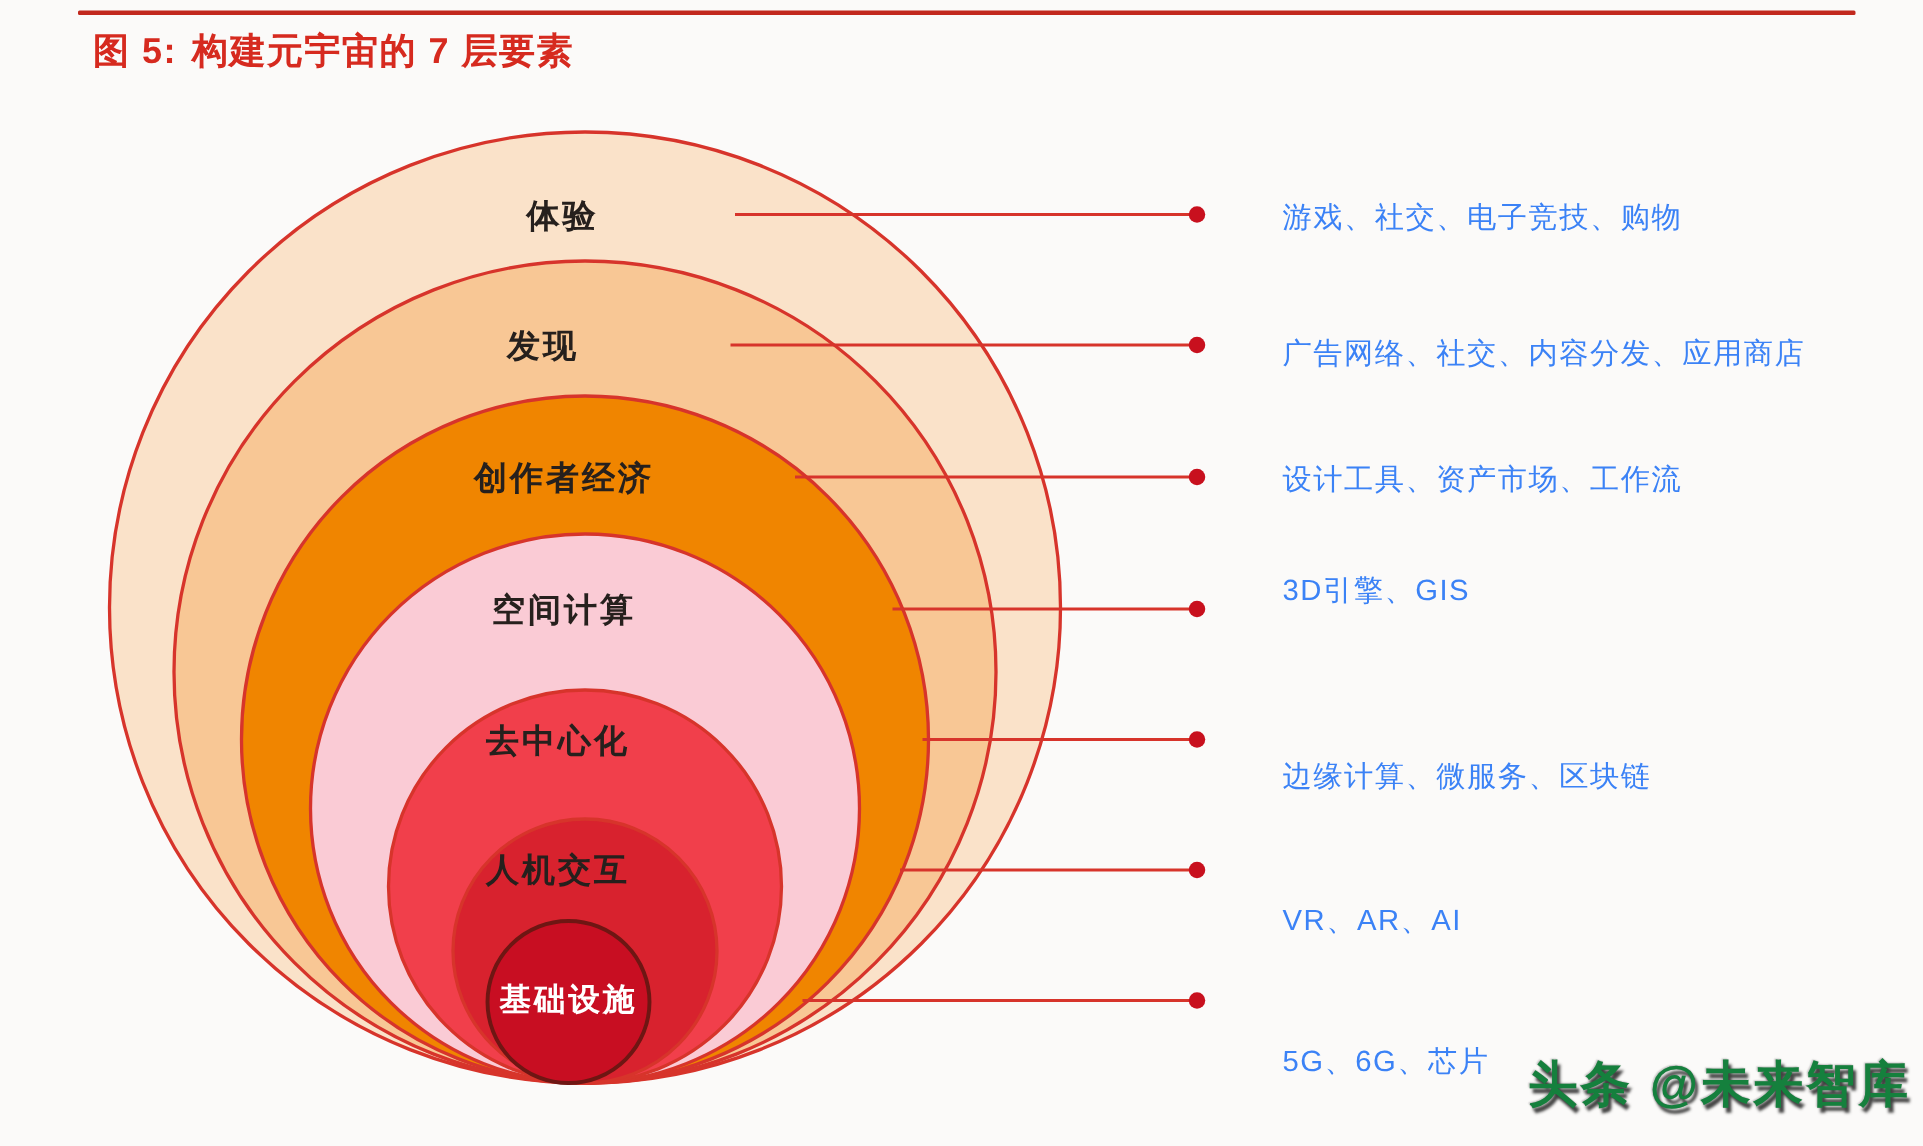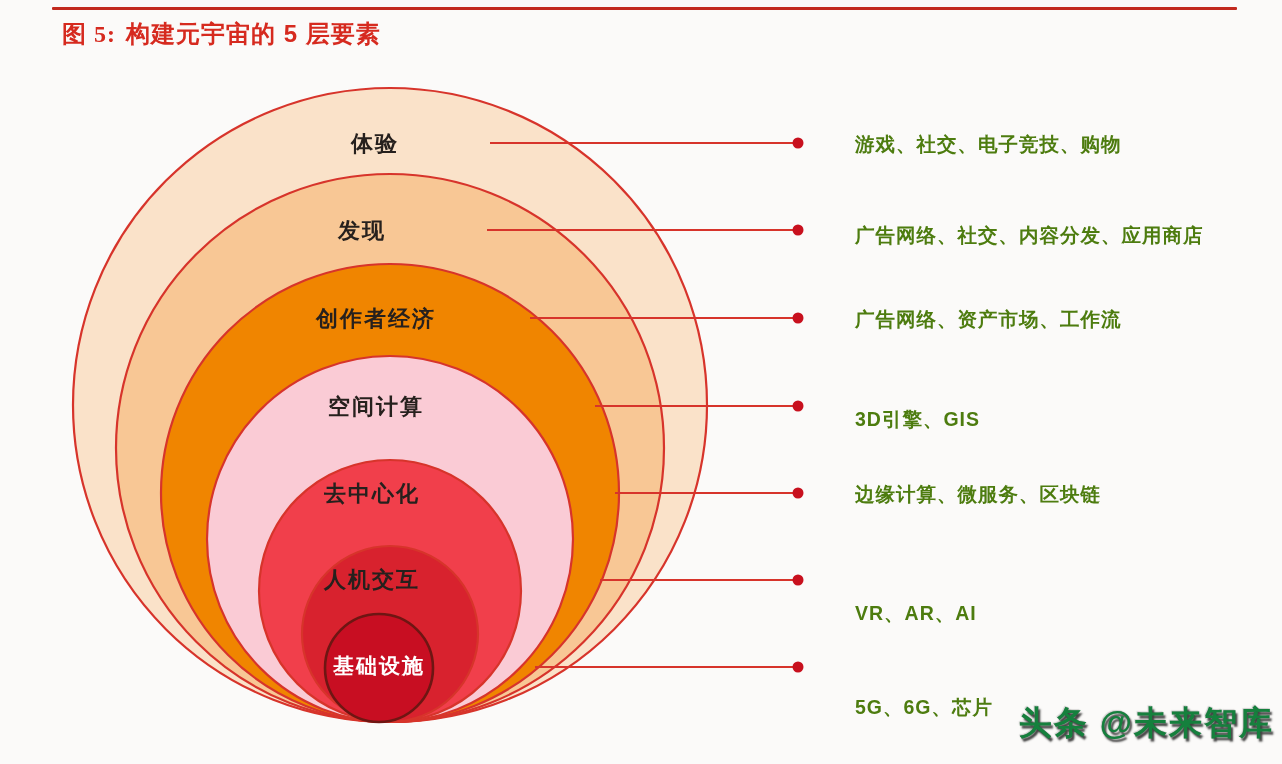--- a/index.html
+++ b/index.html
@@ -10,51 +10,51 @@
   }
   .top-rule{
     position:absolute;left:52px;top:7px;width:1185px;height:3px;
     background:#c2291e;border-radius:1px;
   }
   .fig-title{
     position:absolute;left:62px;top:18px;
     font-size:24px;font-weight:bold;color:#d62a1f;
     letter-spacing:1px;white-space:nowrap;
   }
-  .fig-title .fig-label{margin-right:10px;font-family:Liberation Serif, serif;}
+  .fig-title .fig-label{margin-right:10px;}
   .diagram-svg{position:absolute;left:0;top:0;}
   .ring{stroke:#d7342b;stroke-width:2.2;}
   .ring-inner{stroke:#6e1613;stroke-width:2.6;}
   .conn{stroke:#d7342b;stroke-width:2;}
   .ring-label{
     font-family:"Liberation Sans","DejaVu Sans",sans-serif;
     font-size:22px;font-weight:bold;fill:#26201d;letter-spacing:2px;
   }
   .ring-label.light{fill:#ffffff;font-size:21px;}
   .side-item{
     position:absolute;left:855px;width:420px;height:26px;
-    font-size:19.5px;font-weight:bold;color:#4d7c0f;
+    font-size:19.5px;font-weight:normal;color:#3b82f6;
     letter-spacing:1px;white-space:nowrap;
   }
   .watermark{
     position:absolute;right:8px;top:701px;
     font-size:33px;font-weight:bold;color:#15803d;letter-spacing:2px;
     text-shadow:2px 3px 2px rgba(55,55,55,.95),
                 0 0 1px rgba(110,110,110,.65),
                -1px -1px 1px rgba(160,160,160,.4);
     white-space:nowrap;
   }
 </style>
 </head>
 <body>
 
 <div class="top-rule"></div>
 
 <div class="fig-title">
-  <span class="fig-label">图 5:</span><span>构建元宇宙的 5 层要素</span>
+  <span class="fig-label">图 5:</span><span>构建元宇宙的 7 层要素</span>
 </div>
 
 <svg class="diagram-svg" width="1282" height="764" viewBox="0 0 1282 764" xmlns="http://www.w3.org/2000/svg">
 
   <circle class="ring" cx="390" cy="405" r="317" fill="#fae2c9"></circle>
   <circle class="ring" cx="390" cy="448" r="274" fill="#f8c795"></circle>
   <circle class="ring" cx="390" cy="493" r="229" fill="#f08500"></circle>
   <circle class="ring" cx="390" cy="539" r="183" fill="#facbd5"></circle>
   <circle class="ring" cx="390" cy="591" r="131" fill="#f13f4b"></circle>
   <circle class="ring" cx="390" cy="634" r="88" fill="#d8222e"></circle>
@@ -80,19 +80,19 @@
   <text class="ring-label" x="362" y="238" text-anchor="middle">发现</text>
   <text class="ring-label" x="376" y="326" text-anchor="middle">创作者经济</text>
   <text class="ring-label" x="376" y="414" text-anchor="middle">空间计算</text>
   <text class="ring-label" x="372" y="501" text-anchor="middle">去中心化</text>
   <text class="ring-label" x="372" y="587" text-anchor="middle">人机交互</text>
   <text class="ring-label light" x="379" y="673" text-anchor="middle">基础设施</text>
 </svg>
 
 <div class="side-item" style="top:131px">游戏、社交、电子竞技、购物</div>
 <div class="side-item" style="top:222px">广告网络、社交、内容分发、应用商店</div>
-<div class="side-item" style="top:306px">广告网络、资产市场、工作流</div>
-<div class="side-item" style="top:406px">3D引擎、GIS</div>
-<div class="side-item" style="top:481px">边缘计算、微服务、区块链</div>
+<div class="side-item" style="top:306px">设计工具、资产市场、工作流</div>
+<div class="side-item" style="top:380px">3D引擎、GIS</div>
+<div class="side-item" style="top:504px">边缘计算、微服务、区块链</div>
 <div class="side-item" style="top:600px">VR、AR、AI</div>
 <div class="side-item" style="top:694px">5G、6G、芯片</div>
 
 <div class="watermark">头条 @未来智库</div>
 
 </body></html>

